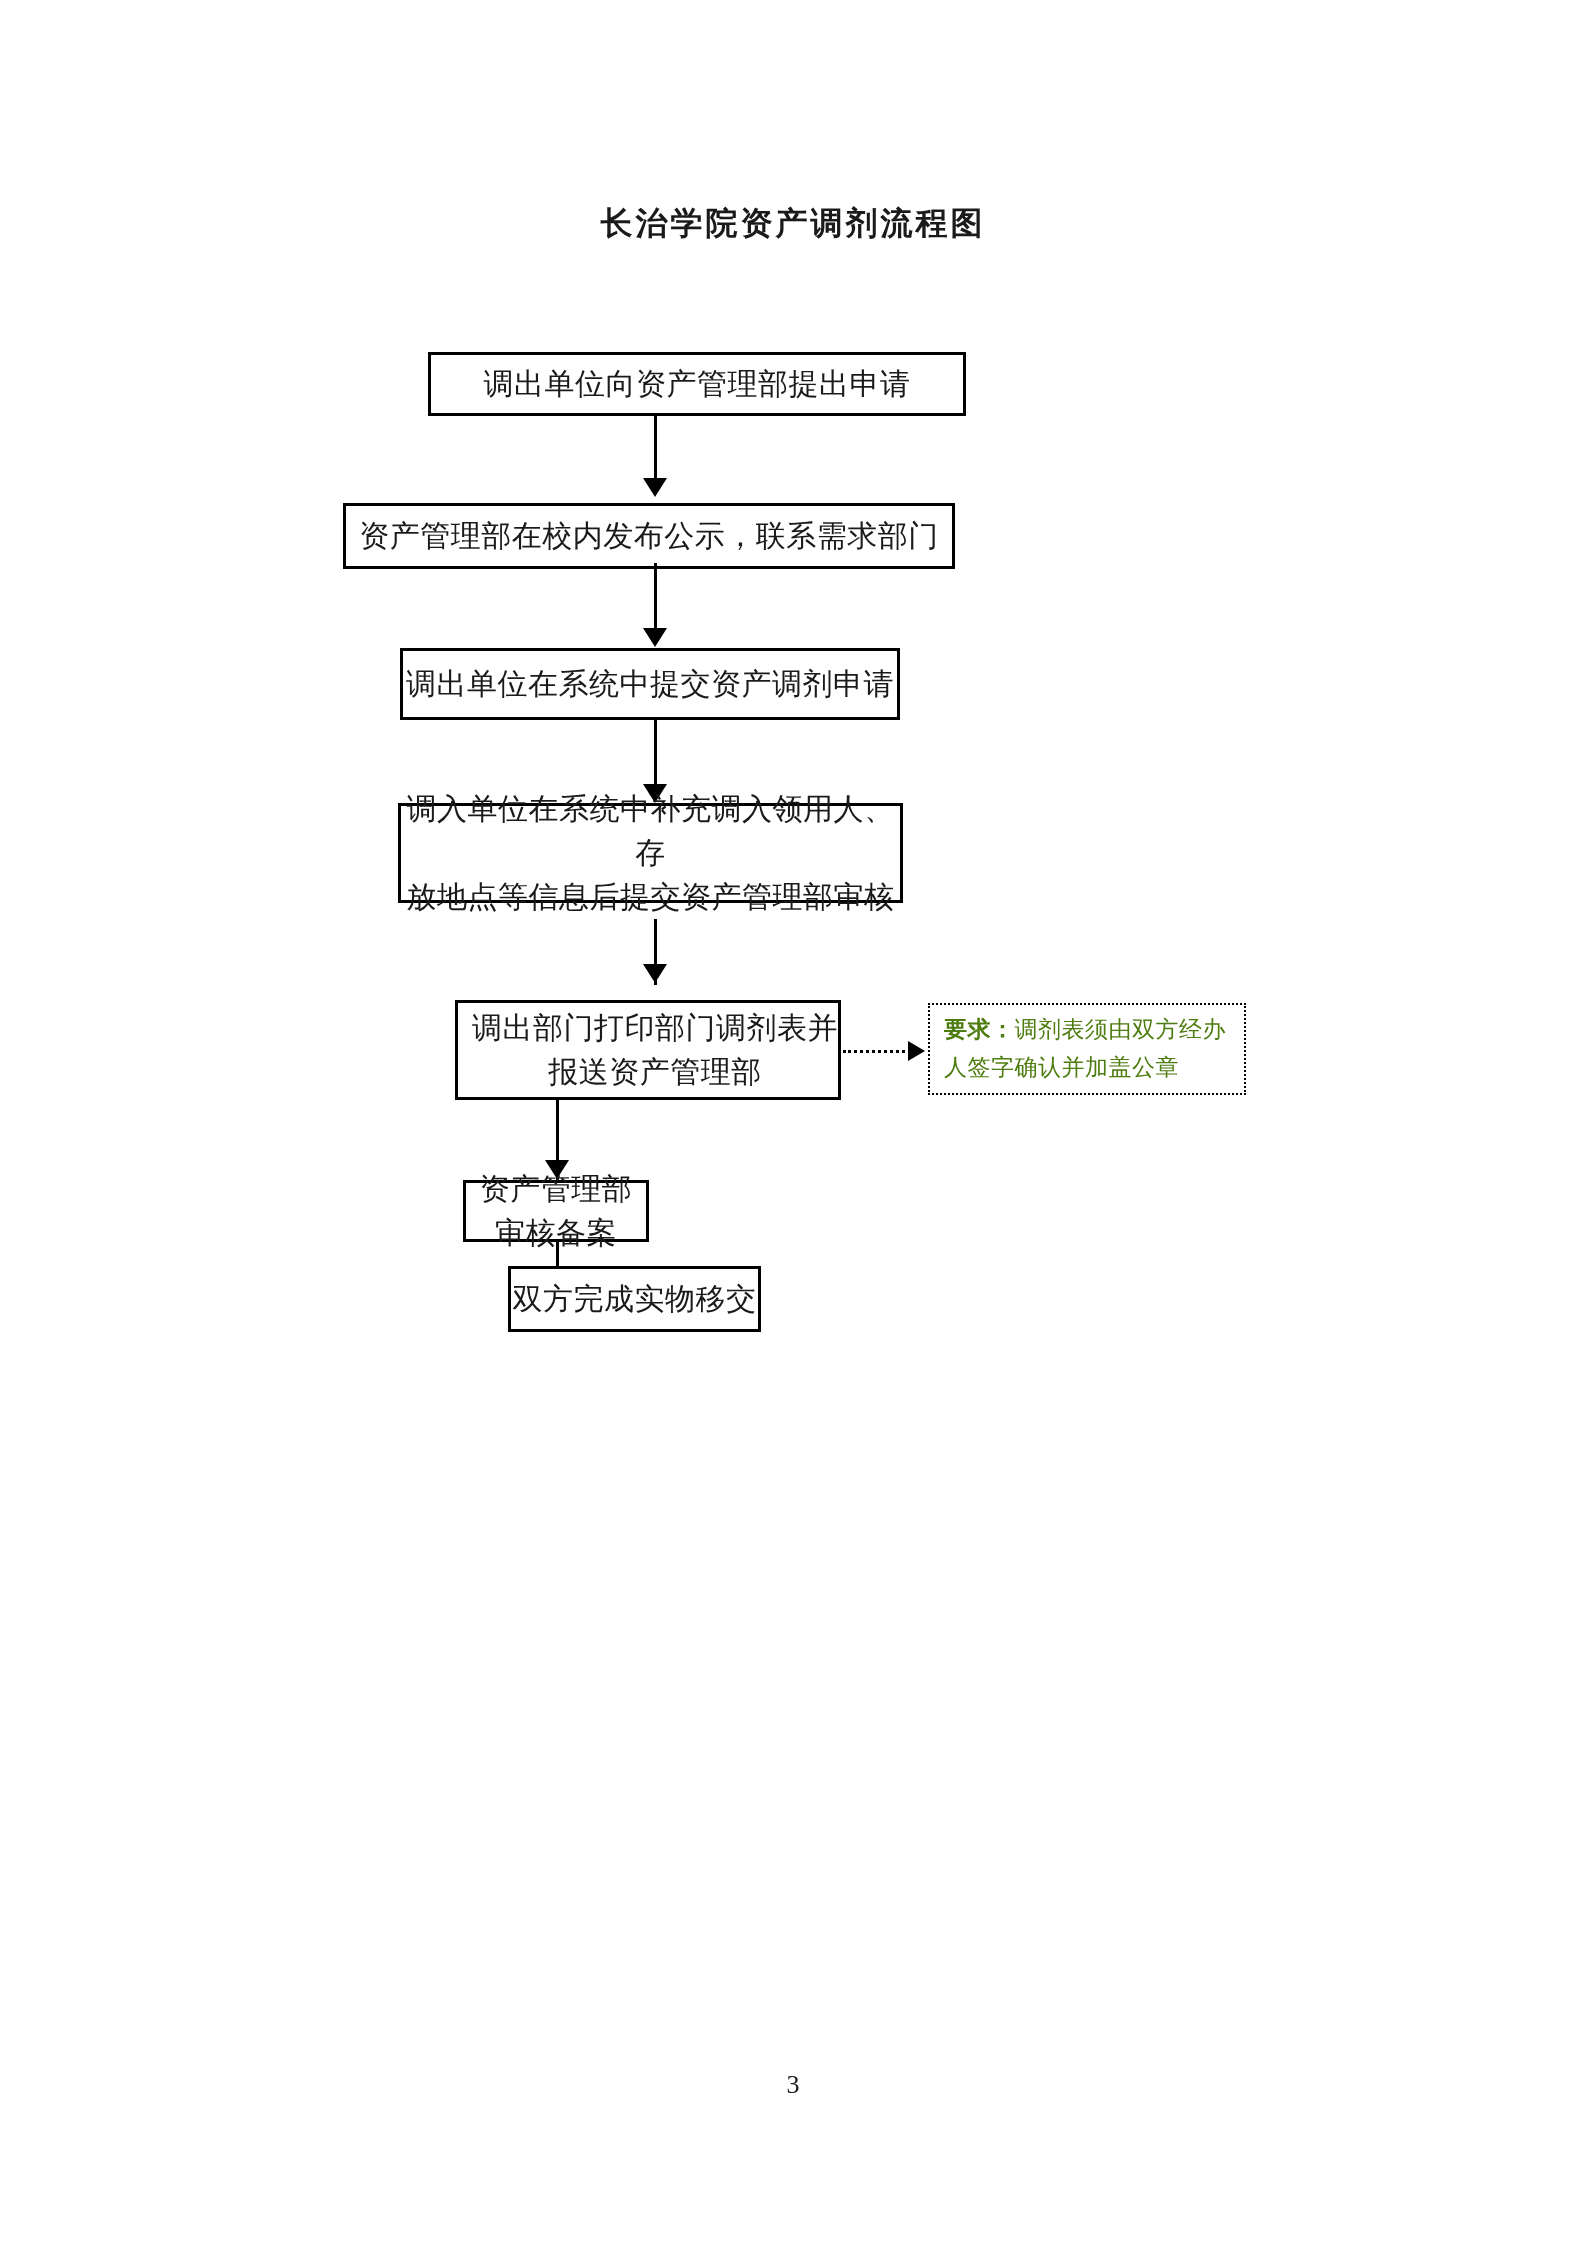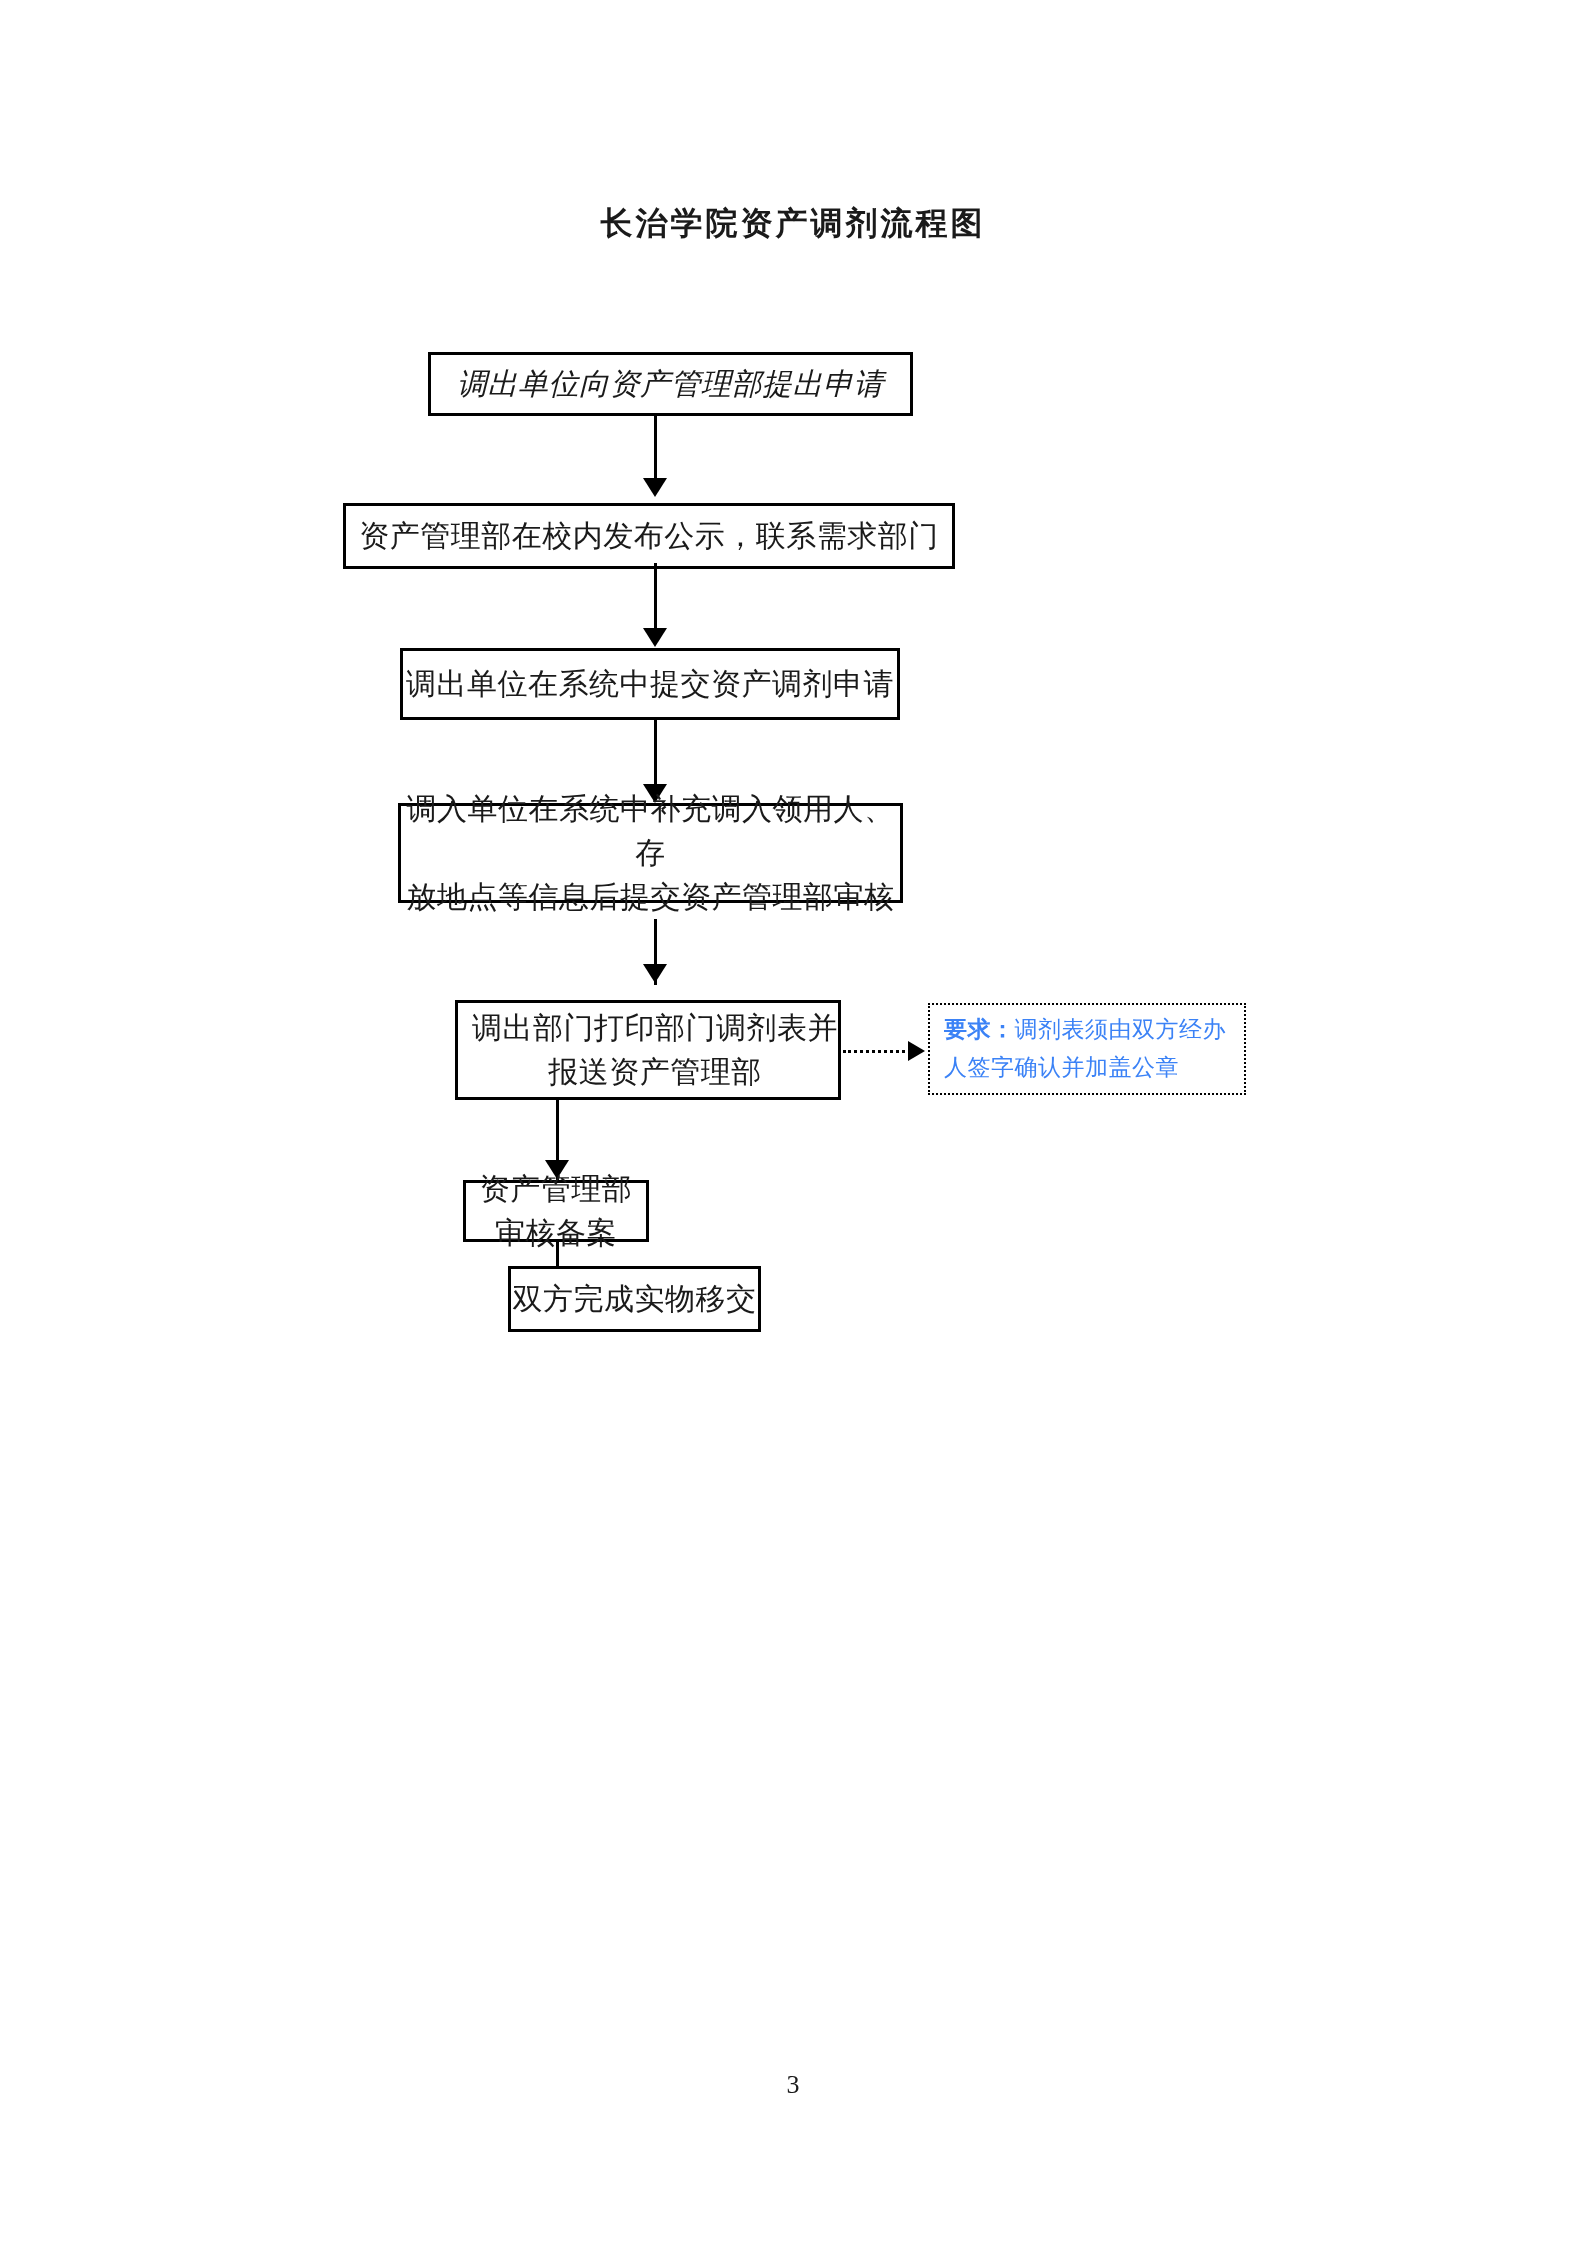--- a/index.html
+++ b/index.html
@@ -65,21 +65,21 @@
     display: flex;
     align-items: center;
     justify-content: flex-start;
     padding: 6px 10px 6px 14px;
   }
   .note-box .note-text {
     font-family: "Liberation Serif", "DejaVu Serif", serif;
     font-size: 23px;
     line-height: 38px;
     letter-spacing: 0.5px;
-    color: #3b82f6;
+    color: #4d7c0f;
     text-align: left;
   }
   .note-box .note-label {
     font-weight: 700;
   }
 
   
   .v-connector {
     position: absolute;
     width: 0;
@@ -119,21 +119,21 @@
     color: #1a1a1a;
   }
 </style>
 </head>
 <body>
 
 <div id="page">
 
   <div id="doc-title">长治学院资产调剂流程图</div>
 
-  <div class="flow-box" style="left:428px; top:352px; width:485px; height:64px;font-style:italic;">
+  <div class="flow-box" style="left:428px; top:352px; width:538px; height:64px;">
     <span class="box-text">调出单位向资产管理部提出申请</span>
   </div>
 
   <div class="v-connector" style="left:654px; top:416px; height:64px;"></div>
   <div class="arrow-head-down" style="left:643px; top:478px;"></div>
 
   <div class="flow-box" style="left:343px; top:497px; width:612px; height:66px;margin-top:6px;">
     <span class="box-text">资产管理部在校内发布公示，联系需求部门</span>
   </div>
 

